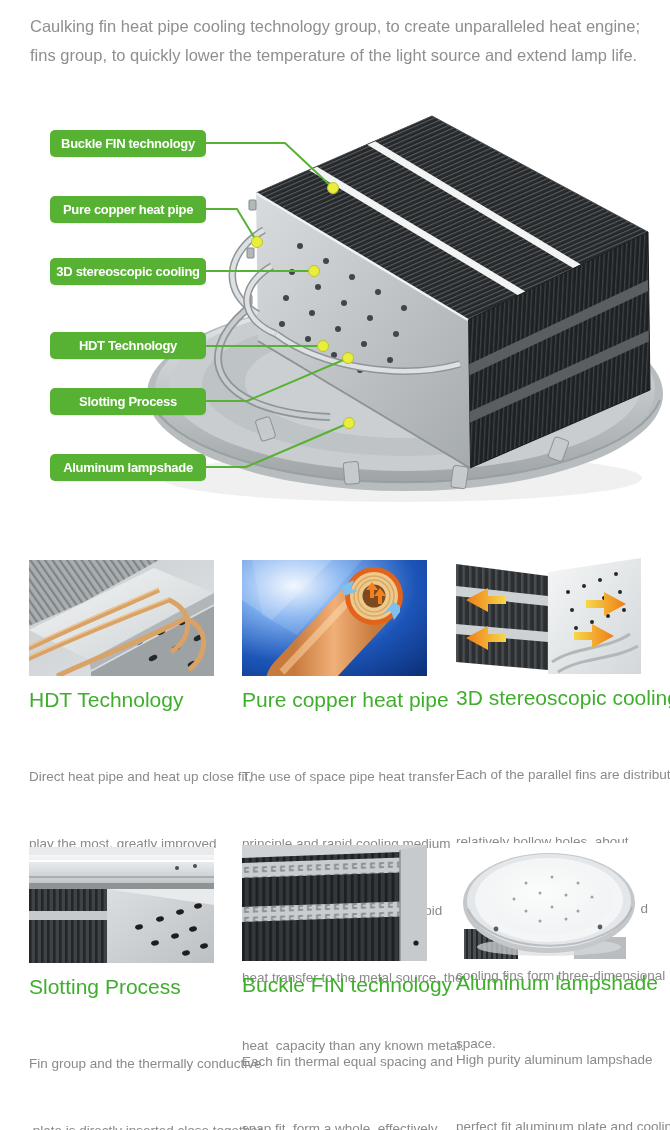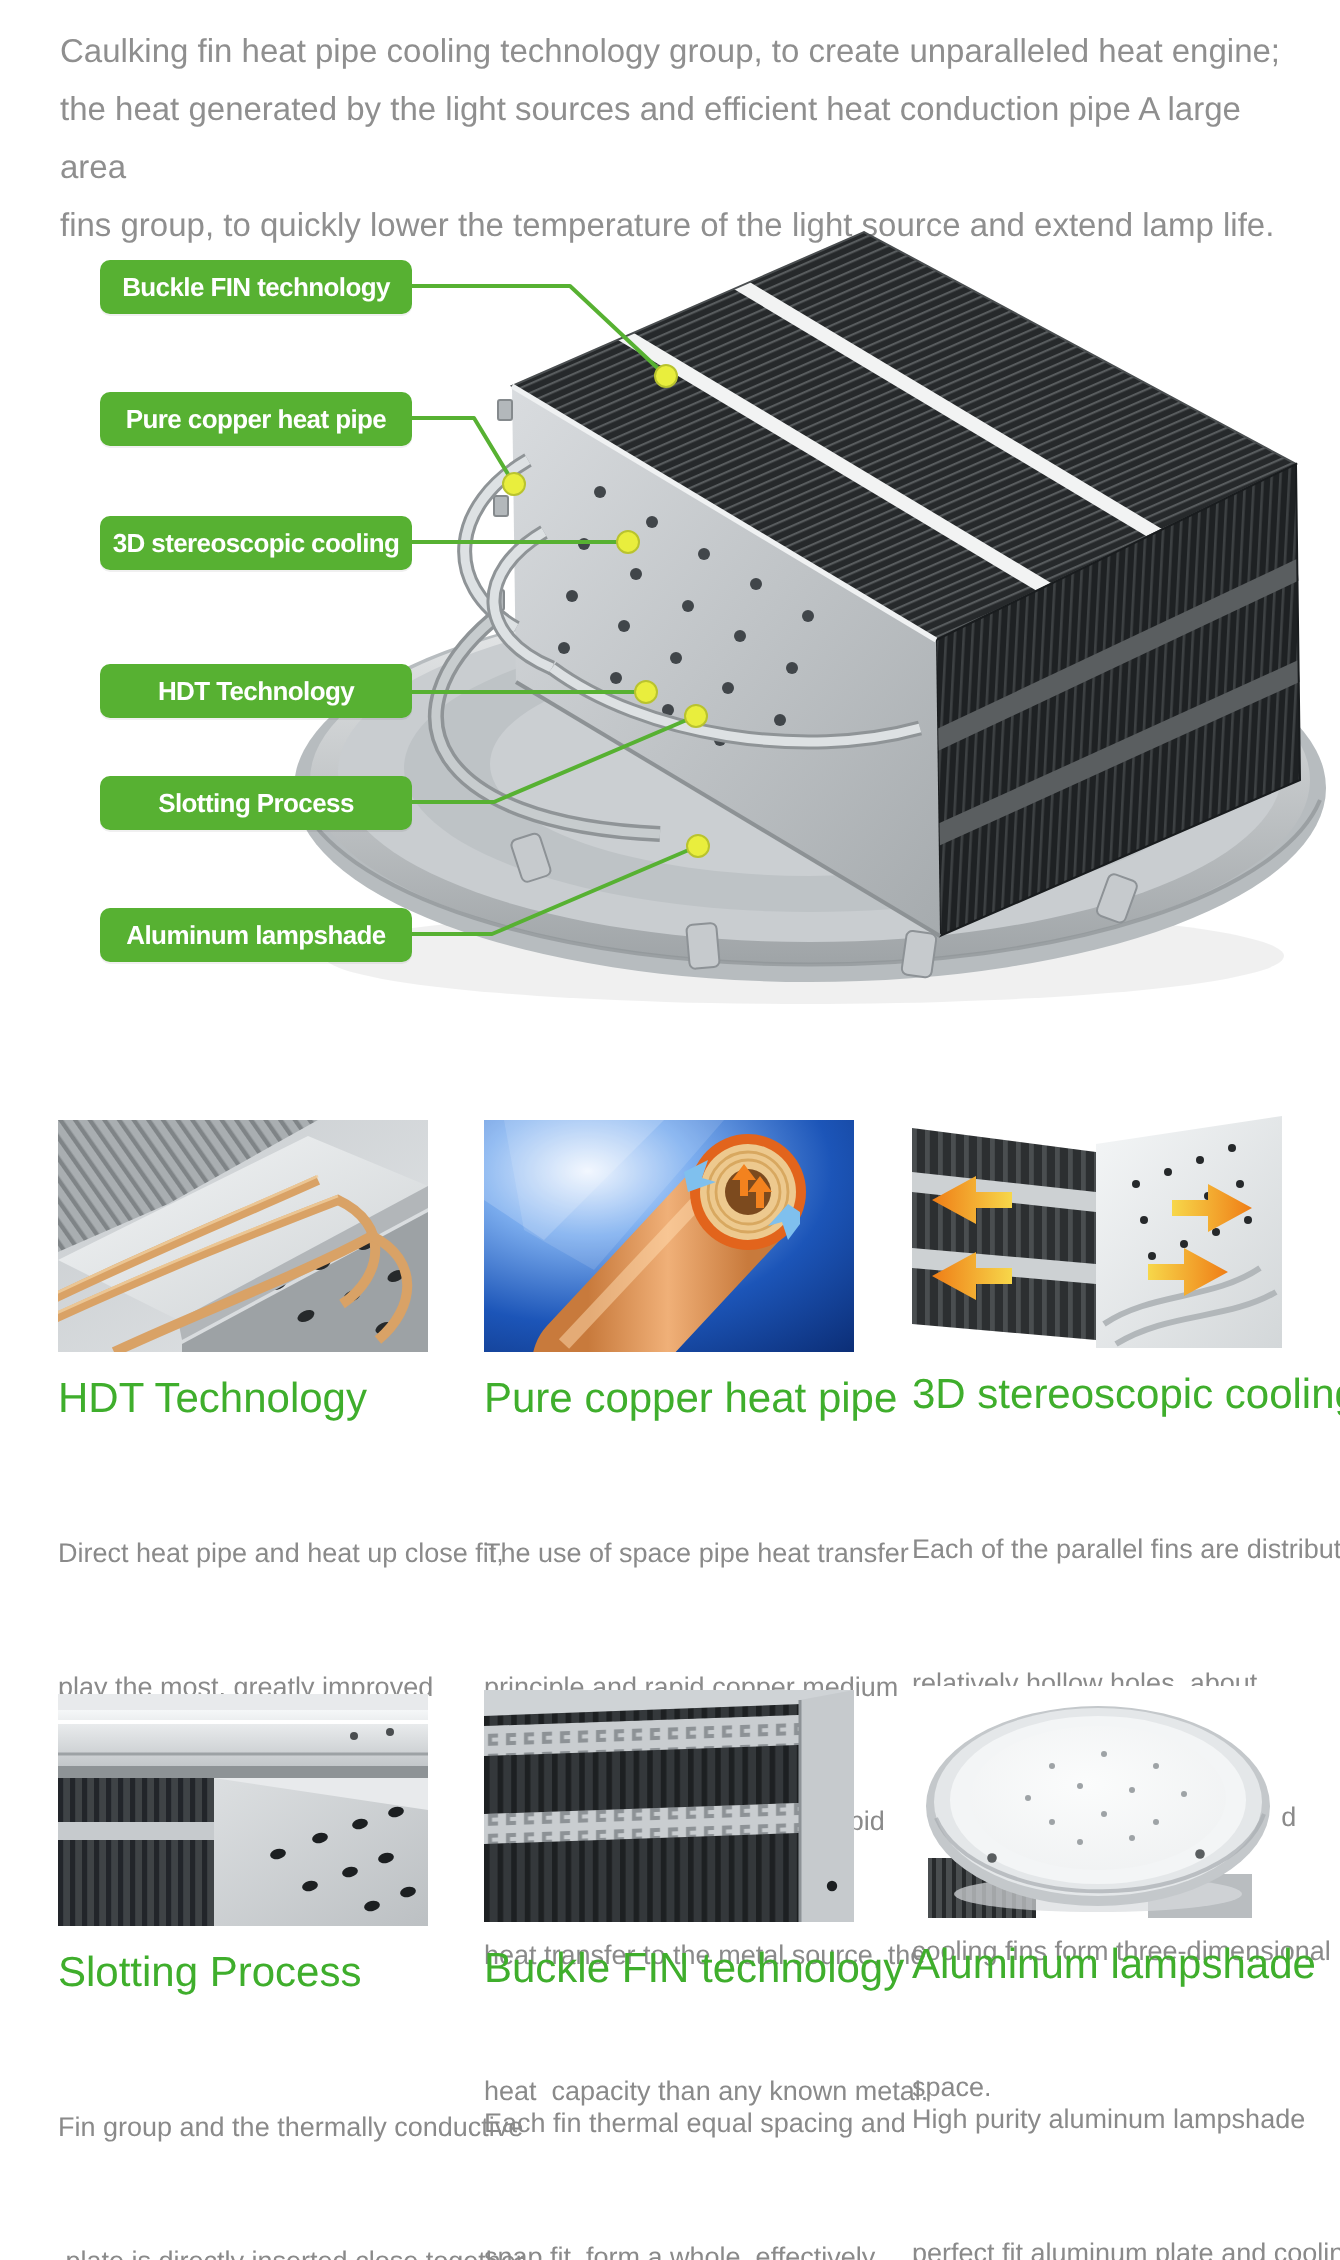--- a/index.html
+++ b/index.html
@@ -26,21 +26,20 @@
   .card-title{margin-top:12px;font-size:21px;color:#3fae2c;font-weight:400;white-space:nowrap;}
   .card-text{margin-top:9px;font-size:13.5px;line-height:22.4px;color:#8a8a8a;white-space:pre;}
 </style>
 </head>
 <body>
 
 <div class="page">
 
   <div class="intro">
     <div>Caulking fin heat pipe cooling technology group, to create unparalleled heat engine;</div>
-    <div>the heat generated by the light sources and efficient heat conduction pipe A large area</div>
     <div>fins group, to quickly lower the temperature of the light source and extend lamp life.</div>
   </div>
 
   <div class="diagram">
     <svg class="scene" width="670" height="420" viewBox="0 100 670 420">
       <defs>
         <linearGradient id="dishG" x1="0" y1="0" x2="0" y2="1">
           <stop offset="0" stop-color="#e9ebec"></stop>
             <stop offset="1" stop-color="#9fa4a7"></stop>
         </linearGradient>
@@ -248,21 +247,21 @@
         <polygon points="136,44 136,36 132,36 138,28 144,36 140,36 140,44"></polygon>
       </g>
       <g fill="#7fc0ee">
         <polygon points="104,24 112,20 109,29 116,31 102,36 100,26"></polygon>
         <polygon points="158,52 152,60 149,51 142,53 152,42 158,46"></polygon>
       </g>
     </svg>
     <div class="card-title">Pure copper heat pipe</div>
     <div class="card-text">
       <div>The use of space pipe heat transfer</div>
-      <div>principle and rapid copper medium</div>
+      <div>principle and rapid cooling medium</div>
       <div>heat transfer properties,The rapid</div>
       <div>heat transfer to the metal source, the</div>
       <div>heat  capacity than any known metal.</div>
     </div>
   </div>
 
   <div class="card card-2">
     <svg class="card-img" viewBox="0 0 185 116">
       <defs>
         <pattern id="c3f" width="6.5" height="6.5" patternUnits="userSpaceOnUse">

